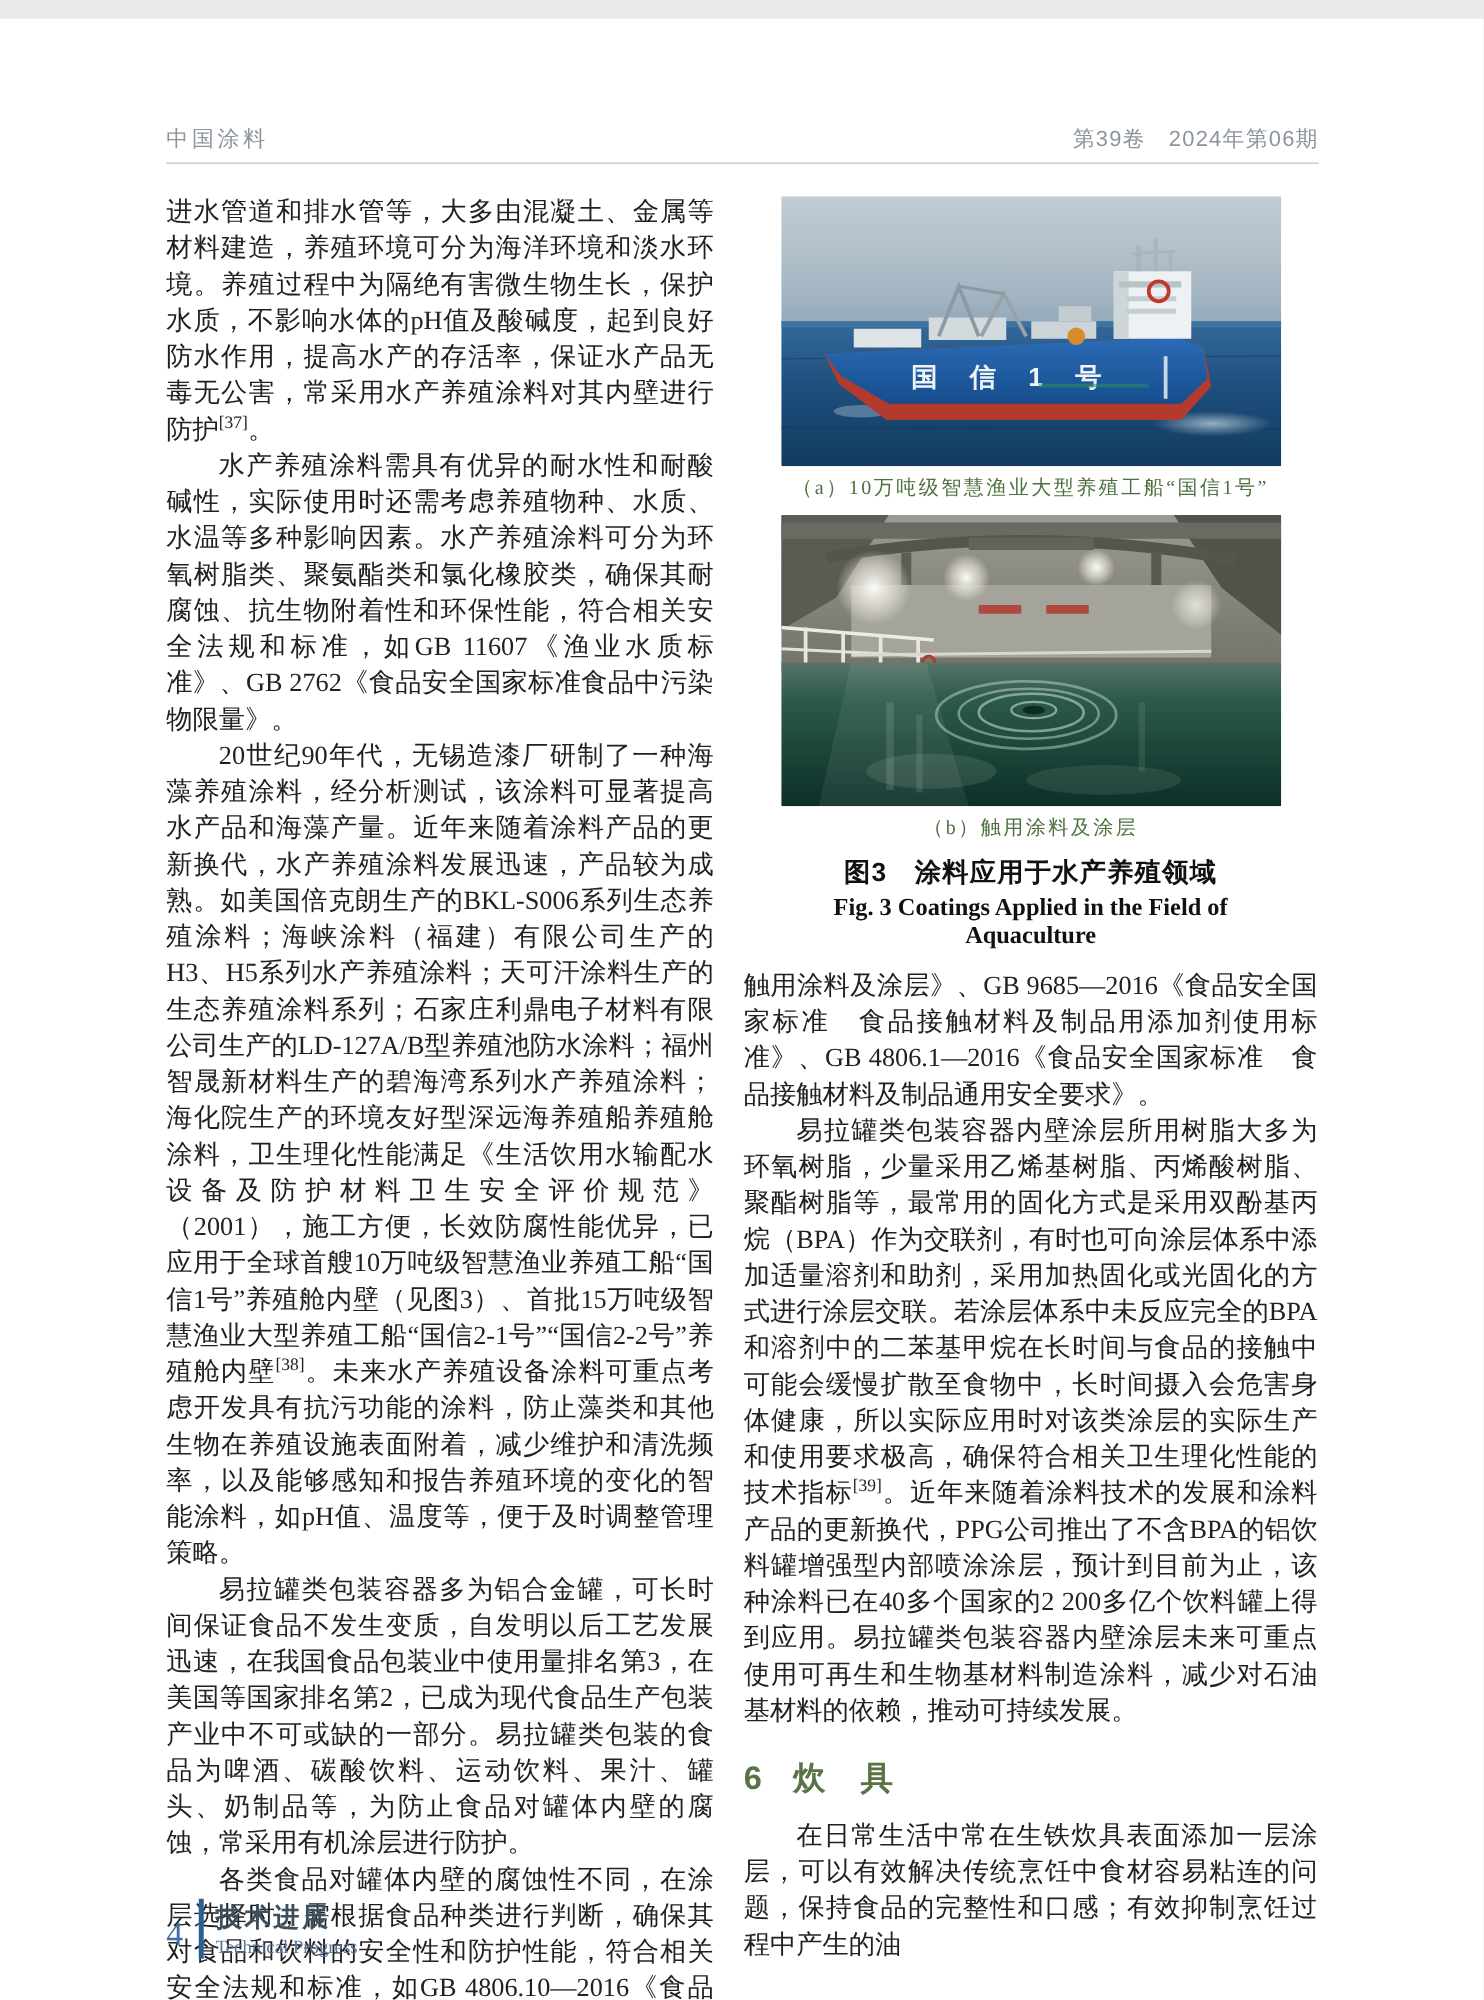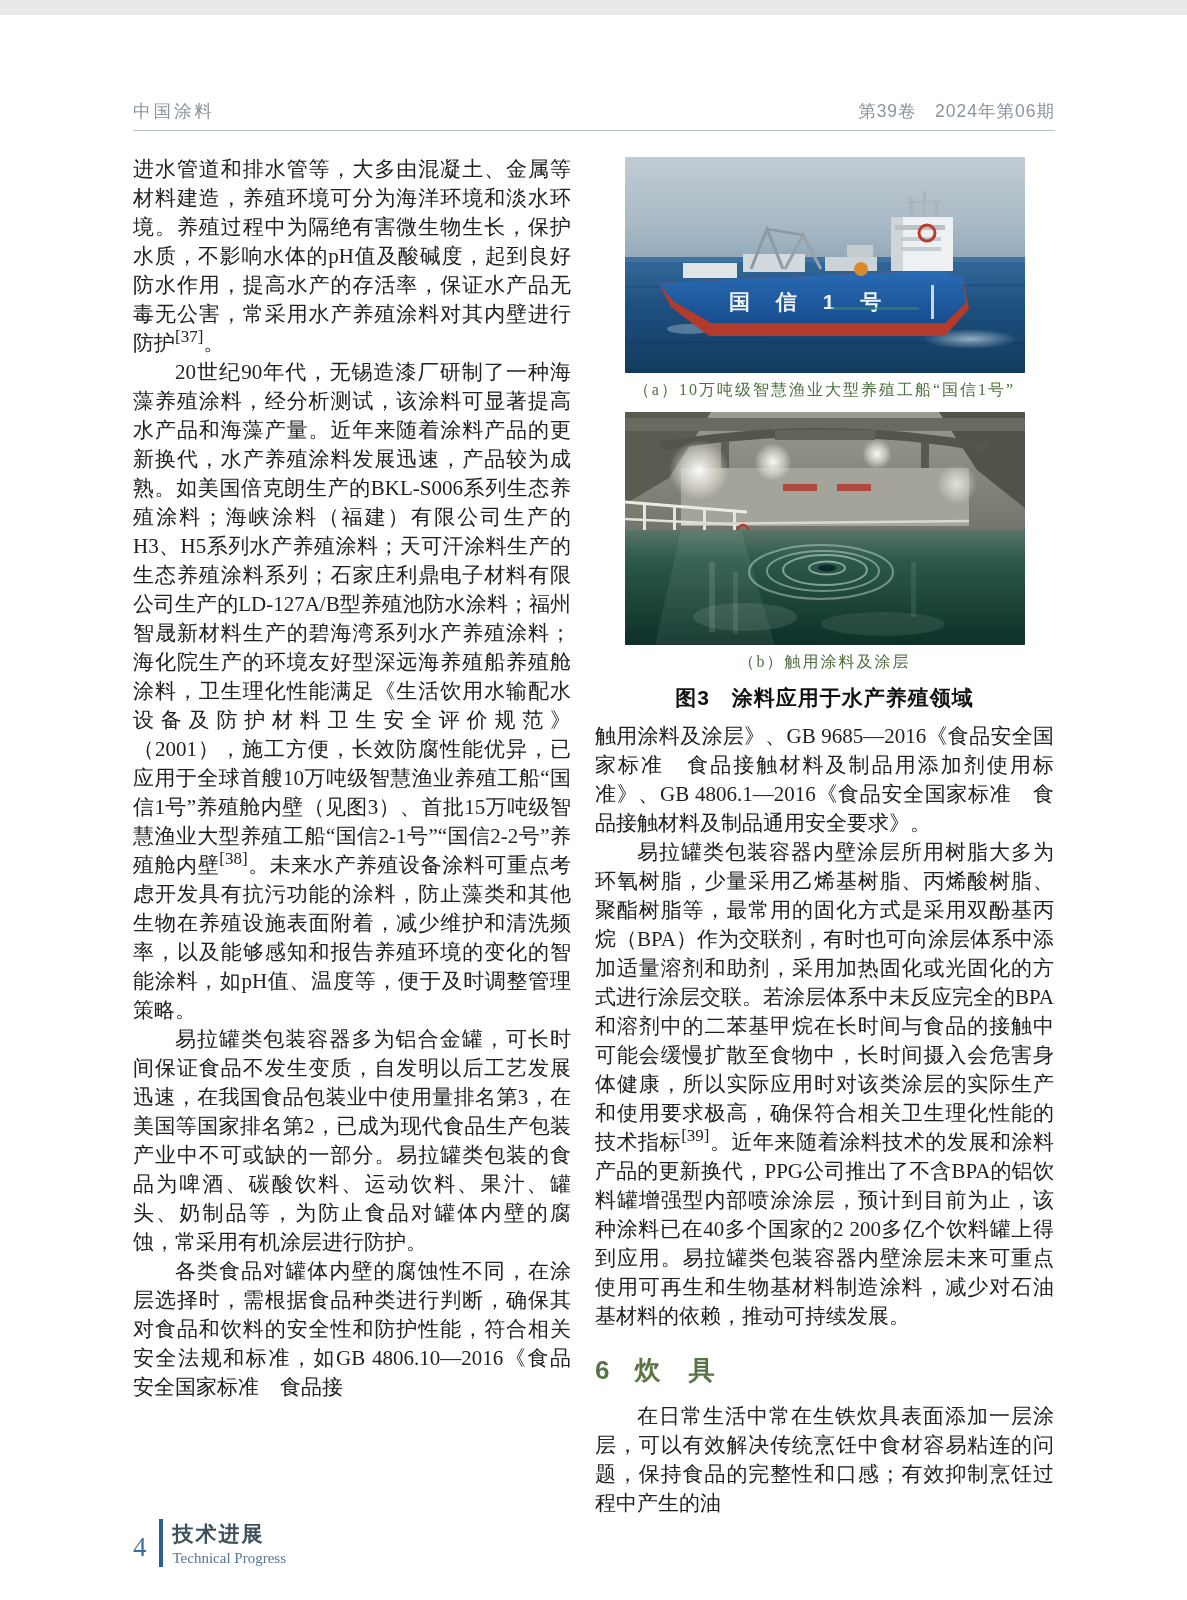--- a/index.html
+++ b/index.html
@@ -30,21 +30,21 @@
   .columns { display:flex; gap:24px; margin-top:24px; }
   .col-left  { width:438px; }
   .col-right { width:459px; }
 
   .para {
     font-size:21px; line-height:29px;
     text-align:justify;
     color:#212121;
   }
   .para.indent { text-indent:2em; }
-  .para sup { font-size:17px; line-height:0; }
+  .para sup { font-size:14px; line-height:0; }
 
   .section-heading {
     font-family:"Liberation Sans","DejaVu Sans",sans-serif;
     color:#5a7344; font-size:26px; font-weight:bold;
     margin:22px 0 14px 0;
     letter-spacing:1px;
   }
   .section-heading .sec-num { margin-right:24px; }
 
   
@@ -97,20 +97,21 @@
     <header class="page-header">
       <span>中国涂料</span>
       <span class="issue">第39卷　2024年第06期</span>
     </header>
 
     <div class="columns">
 
       <div class="col-left">
         <div>
             <p class="para">进水管道和排水管等，大多由混凝土、金属等材料建造，养殖环境可分为海洋环境和淡水环境。养殖过程中为隔绝有害微生物生长，保护水质，不影响水体的pH值及酸碱度，起到良好防水作用，提高水产的存活率，保证水产品无毒无公害，常采用水产养殖涂料对其内壁进行防护<sup>[37]</sup>。</p>
+            <p class="para indent">水产养殖涂料需具有优异的耐水性和耐酸碱性，实际使用时还需考虑养殖物种、水质、水温等多种影响因素。水产养殖涂料可分为环氧树脂类、聚氨酯类和氯化橡胶类，确保其耐腐蚀、抗生物附着性和环保性能，符合相关安全法规和标准，如GB 11607《渔业水质标准》、GB 2762《食品安全国家标准食品中污染物限量》。</p>
             <p class="para indent">20世纪90年代，无锡造漆厂研制了一种海藻养殖涂料，经分析测试，该涂料可显著提高水产品和海藻产量。近年来随着涂料产品的更新换代，水产养殖涂料发展迅速，产品较为成熟。如美国倍克朗生产的BKL-S006系列生态养殖涂料；海峡涂料（福建）有限公司生产的H3、H5系列水产养殖涂料；天可汗涂料生产的生态养殖涂料系列；石家庄利鼎电子材料有限公司生产的LD-127A/B型养殖池防水涂料；福州智晟新材料生产的碧海湾系列水产养殖涂料；海化院生产的环境友好型深远海养殖船养殖舱涂料，卫生理化性能满足《生活饮用水输配水设备及防护材料卫生安全评价规范》（2001），施工方便，长效防腐性能优异，已应用于全球首艘10万吨级智慧渔业养殖工船“国信1号”养殖舱内壁（见图3）、首批15万吨级智慧渔业大型养殖工船“国信2-1号”“国信2-2号”养殖舱内壁<sup>[38]</sup>。未来水产养殖设备涂料可重点考虑开发具有抗污功能的涂料，防止藻类和其他生物在养殖设施表面附着，减少维护和清洗频率，以及能够感知和报告养殖环境的变化的智能涂料，如pH值、温度等，便于及时调整管理策略。</p>
           </div>
         <div>
             <p class="para indent">易拉罐类包装容器多为铝合金罐，可长时间保证食品不发生变质，自发明以后工艺发展迅速，在我国食品包装业中使用量排名第3，在美国等国家排名第2，已成为现代食品生产包装产业中不可或缺的一部分。易拉罐类包装的食品为啤酒、碳酸饮料、运动饮料、果汁、罐头、奶制品等，为防止食品对罐体内壁的腐蚀，常采用有机涂层进行防护。</p>
             <p class="para indent">各类食品对罐体内壁的腐蚀性不同，在涂层选择时，需根据食品种类进行判断，确保其对食品和饮料的安全性和防护性能，符合相关安全法规和标准，如GB 4806.10—2016《食品安全国家标准　食品接</p>
           </div>
       </div>
 
       <div class="col-right">
 
@@ -233,20 +234,21 @@
 
             <ellipse cx="120" cy="205" rx="52" ry="14" fill="#d8e4da" opacity="0.12"></ellipse>
             <ellipse cx="258" cy="212" rx="62" ry="12" fill="#d8e4da" opacity="0.10"></ellipse>
             <rect x="84" y="150" width="6" height="70" fill="#dfe9e2" opacity="0.14"></rect>
             <rect x="108" y="160" width="5" height="62" fill="#dfe9e2" opacity="0.12"></rect>
             <rect x="286" y="150" width="5" height="55" fill="#dfe9e2" opacity="0.10"></rect>
           </svg>
           <div class="photo-caption">（b）触用涂料及涂层</div>
 
           <div class="fig-caption-zh">图3　涂料应用于水产养殖领域</div>
+          <div class="fig-caption-en">Fig. 3   Coatings Applied in the Field of Aquaculture</div>
         </div>
 
         <div>
             <p class="para">触用涂料及涂层》、GB 9685—2016《食品安全国家标准　食品接触材料及制品用添加剂使用标准》、GB 4806.1—2016《食品安全国家标准　食品接触材料及制品通用安全要求》。</p>
             <p class="para indent">易拉罐类包装容器内壁涂层所用树脂大多为环氧树脂，少量采用乙烯基树脂、丙烯酸树脂、聚酯树脂等，最常用的固化方式是采用双酚基丙烷（BPA）作为交联剂，有时也可向涂层体系中添加适量溶剂和助剂，采用加热固化或光固化的方式进行涂层交联。若涂层体系中未反应完全的BPA和溶剂中的二苯基甲烷在长时间与食品的接触中可能会缓慢扩散至食物中，长时间摄入会危害身体健康，所以实际应用时对该类涂层的实际生产和使用要求极高，确保符合相关卫生理化性能的技术指标<sup>[39]</sup>。近年来随着涂料技术的发展和涂料产品的更新换代，PPG公司推出了不含BPA的铝饮料罐增强型内部喷涂涂层，预计到目前为止，该种涂料已在40多个国家的2 200多亿个饮料罐上得到应用。易拉罐类包装容器内壁涂层未来可重点使用可再生和生物基材料制造涂料，减少对石油基材料的依赖，推动可持续发展。</p>
           </div>
         <h2 class="section-heading">
           <span class="sec-num">6</span><span>炊　具</span>
         </h2>
         <div>

